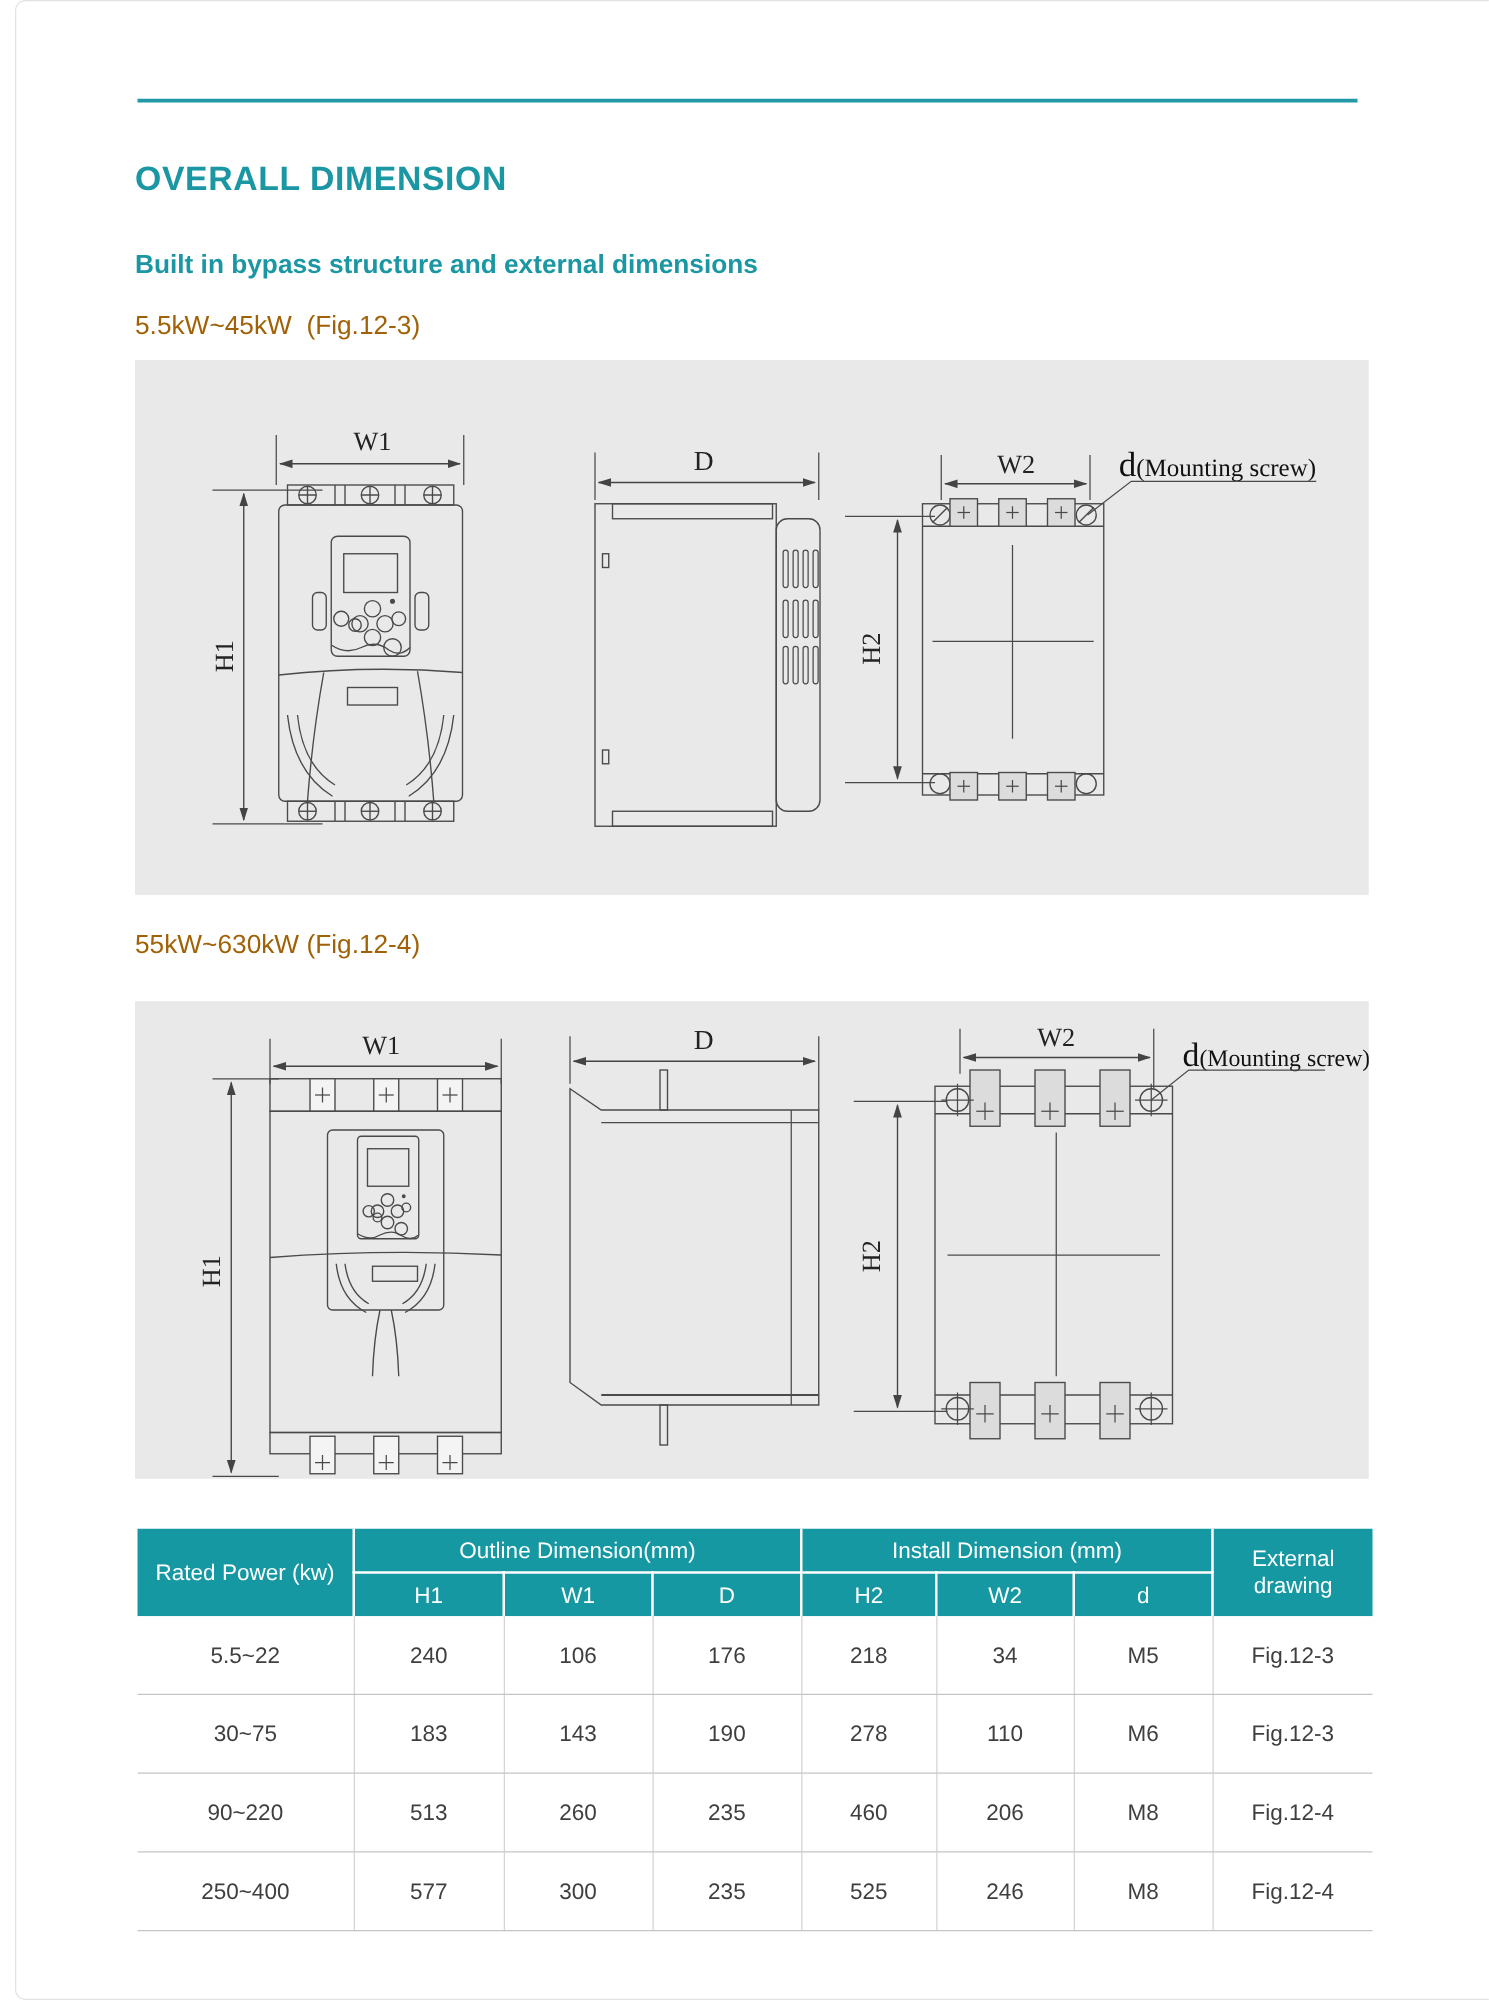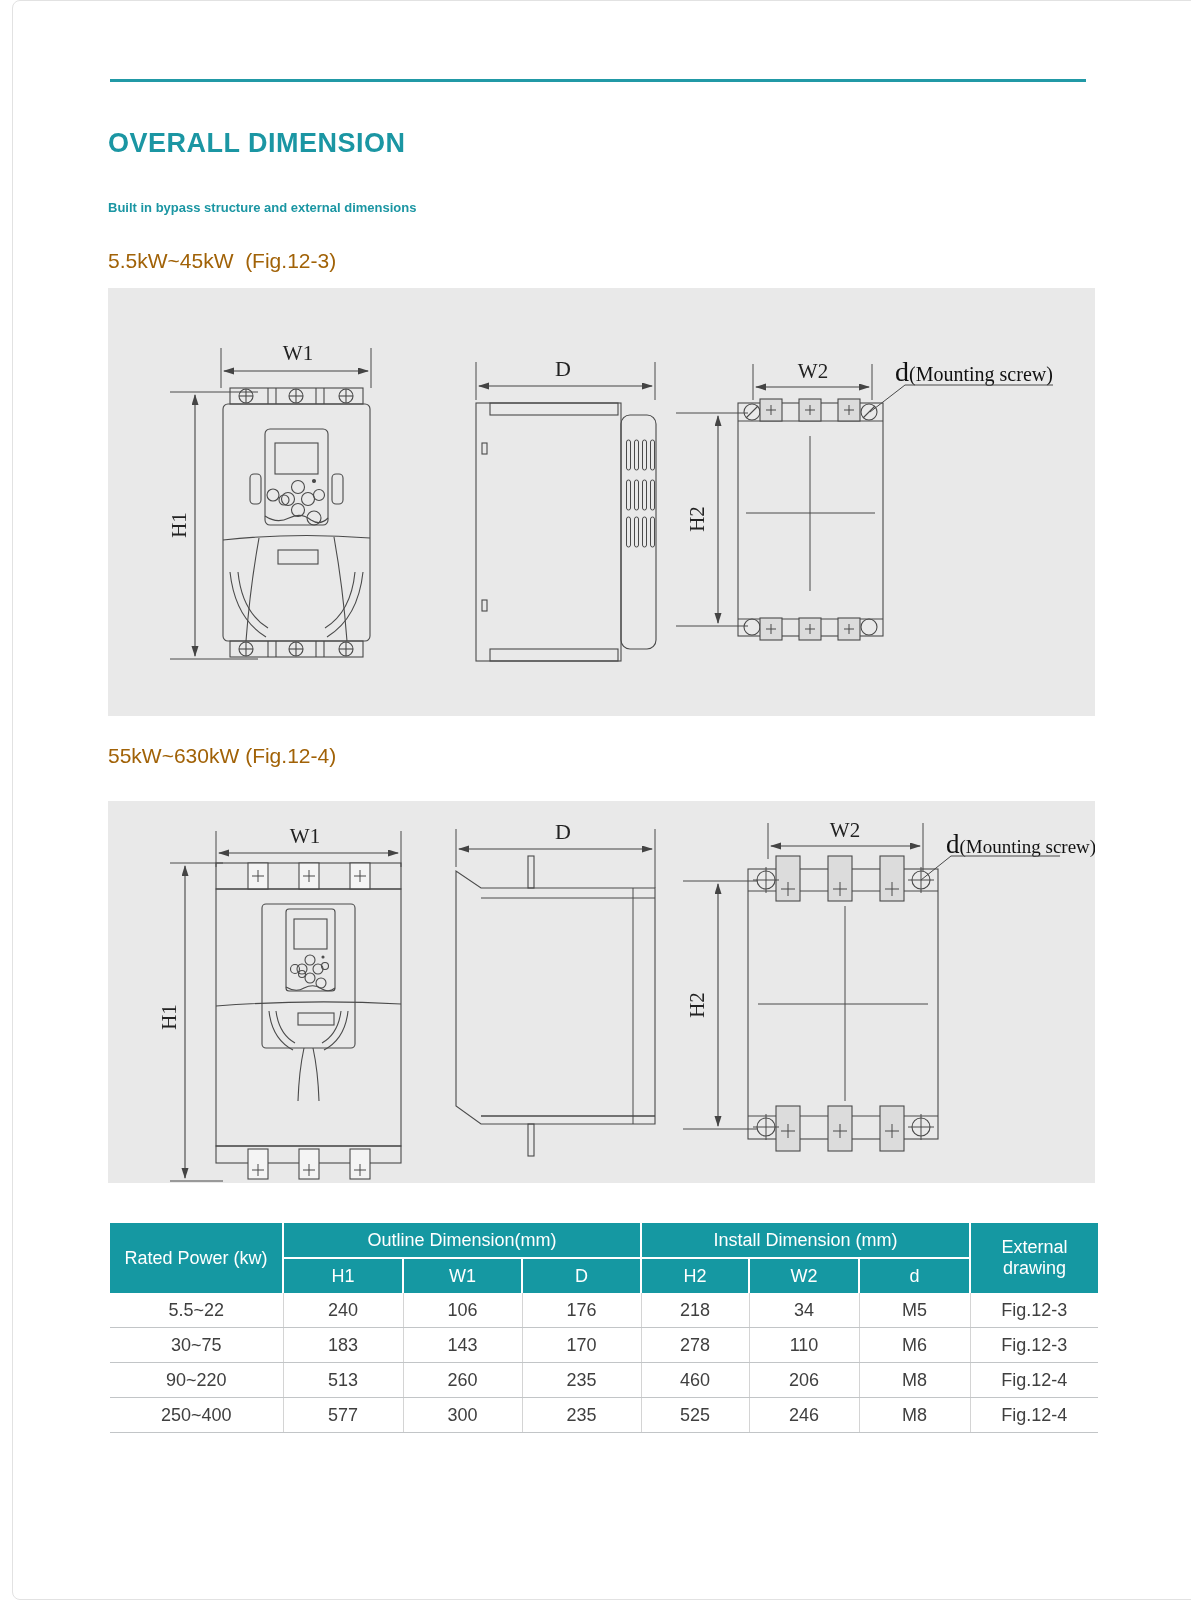--- a/index.html
+++ b/index.html
@@ -17,21 +17,21 @@
   .top-rule{
     position:absolute;left:97px;top:78px;width:976px;height:3px;
     background:#2199a6;
   }
   .page-title{
     position:absolute;left:95px;top:127px;
     font-size:27px;font-weight:bold;color:#1b96a3;letter-spacing:.5px;
   }
   .page-subtitle{
     position:absolute;left:95px;top:199px;
-    font-size:13px;font-weight:bold;color:#1b96a3;
+    font-size:21px;font-weight:bold;color:#1b96a3;
   }
   .fig-label{
     position:absolute;left:95px;
     font-size:21px;color:#a16207;white-space:pre;
   }
   .fig-label.f1{top:248px;}
   .fig-label.f2{top:743px;}
   .panel{
     position:absolute;left:95px;width:987px;background:#e9e9e9;
   }
@@ -49,21 +49,21 @@
     font-size:18px;text-align:center;vertical-align:middle;
     border:2px solid #ffffff;padding:3px 12px;height:28px;
   }
   .dim-table th.no-t{border-top:none;}
   .dim-table th.no-l{border-left:none;}
   .dim-table th.no-r{border-right:none;}
   .dim-table th.no-b{border-bottom:none;}
   .dim-table td{
     background:#ffffff;color:#3f3f3f;font-size:18px;text-align:center;
     border-bottom:1px solid #c2c5c7;border-right:1px solid #d4d4d4;
-    padding:6px 2px;height:22px;
+    padding:20px 2px;height:22px;
   }
   .dim-table td:last-child{border-right:none;}
 </style>
 </head>
 <body>
 
 <div class="page">
 
   <div class="top-rule"></div>
 
@@ -430,21 +430,21 @@
         <td>176</td>
         <td>218</td>
         <td>34</td>
         <td>M5</td>
         <td>Fig.12-3</td>
       </tr>
       <tr>
         <td>30~75</td>
         <td>183</td>
         <td>143</td>
-        <td>170</td>
+        <td>190</td>
         <td>278</td>
         <td>110</td>
         <td>M6</td>
         <td>Fig.12-3</td>
       </tr>
       <tr>
         <td>90~220</td>
         <td>513</td>
         <td>260</td>
         <td>235</td>

